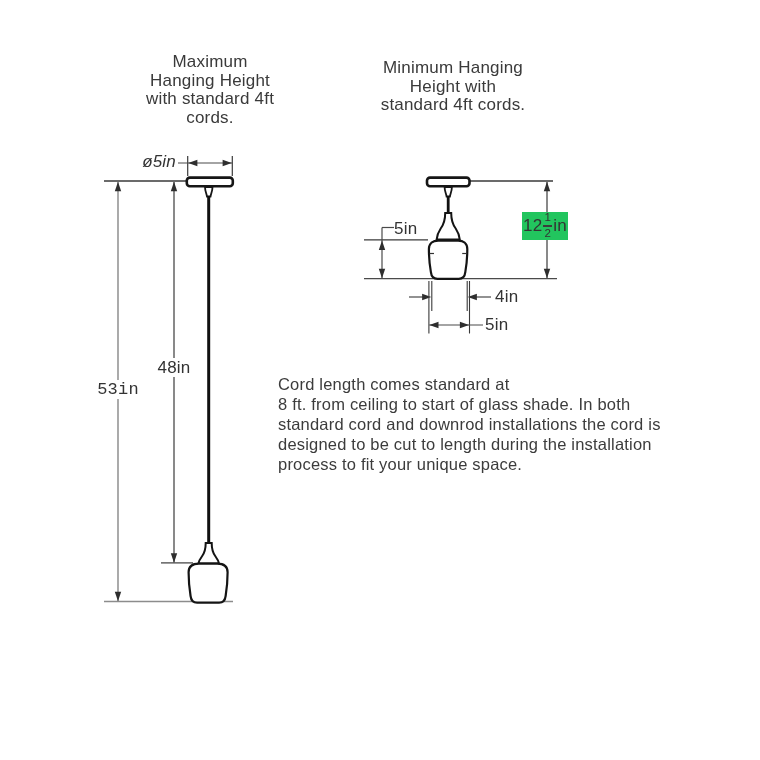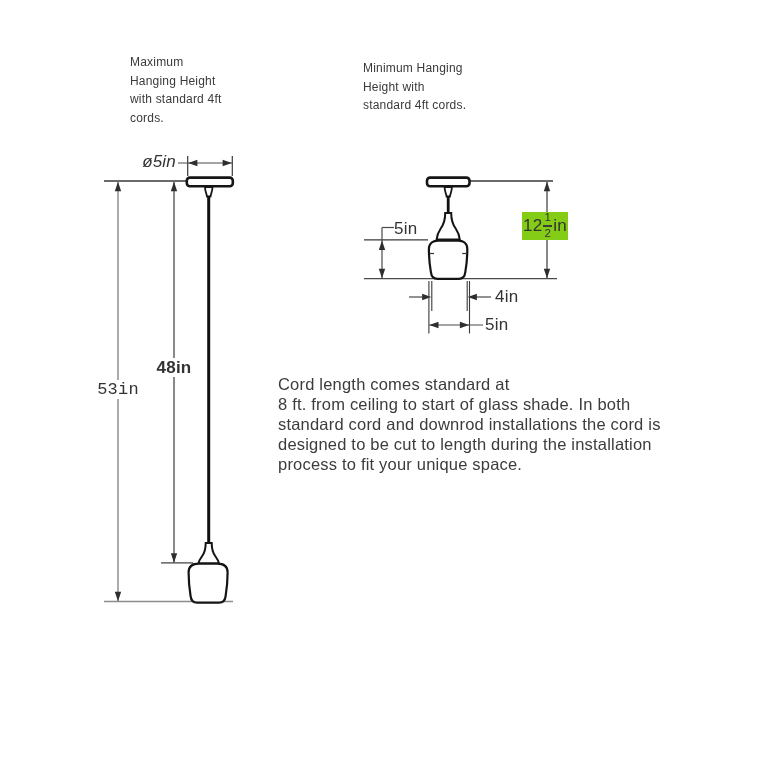--- a/index.html
+++ b/index.html
@@ -2,43 +2,43 @@
 <html><head>
 <meta charset="utf-8">
 <style>
   html,body{margin:0;padding:0;background:#ffffff;}
   .canvas{
     position:relative;width:760px;height:760px;background:#ffffff;overflow:hidden;
     font-family:"Liberation Sans",sans-serif;color:#3c3c3c;
   }
   .canvas svg{position:absolute;left:0;top:0;}
   .diagram-title{
-    position:absolute;text-align:left;white-space:pre-line;
-    font-size:12px;line-height:18.5px;letter-spacing:.2px;color:#3a3a3a;
+    position:absolute;text-align:center;white-space:pre-line;
+    font-size:17px;line-height:18.5px;letter-spacing:.2px;color:#3a3a3a;
   }
   #max-title{left:130px;top:53px;width:160px;}
   #min-title{left:363px;top:59px;width:180px;}
   .notes{position:absolute;left:278px;top:374px;width:450px;}
   .notes p{
     margin:0 0 19px 0;font-size:16.5px;line-height:20px;letter-spacing:.2px;
     white-space:pre-line;color:#3c3c3c;
   }
   .dim-label{
     position:absolute;font-size:17px;letter-spacing:.2px;color:#333;
     background:#ffffff;line-height:19px;text-align:center;
   }
   #label-dia{left:126px;top:152px;width:50px;text-align:right;font-style:italic;}
   #label-53{left:96px;top:380px;width:44px;font-family:Liberation Mono, monospace;}
-  #label-48{left:152px;top:358px;width:44px;font-weight:bold;}
+  #label-48{left:152px;top:358px;width:44px;}
   #label-glass-height{left:394px;top:219px;}
   #label-4in{left:495px;top:287px;}
   #label-5in-bottom{left:485px;top:315px;}
   #label-hh{
     left:522px;top:212px;display:flex;align-items:center;
-    background:#84cc16;padding:0 1px;
+    background:#22c55e;padding:0 1px;
   }
   .frac{display:inline-flex;flex-direction:column;align-items:center;line-height:1;margin:0 1px;}
   .frac .num,.frac .den{font-size:11.5px;color:#333;}
   .frac .bar{width:9px;height:1.5px;background:#3c3c3c;margin:1.5px 0;}
 </style>
 </head>
 <body>
 
 <div class="canvas">
 

